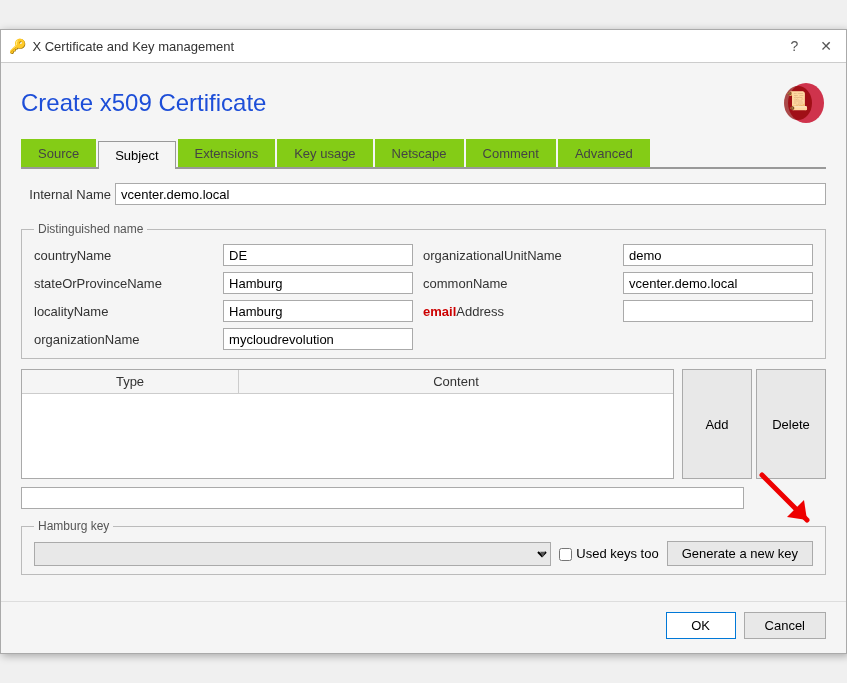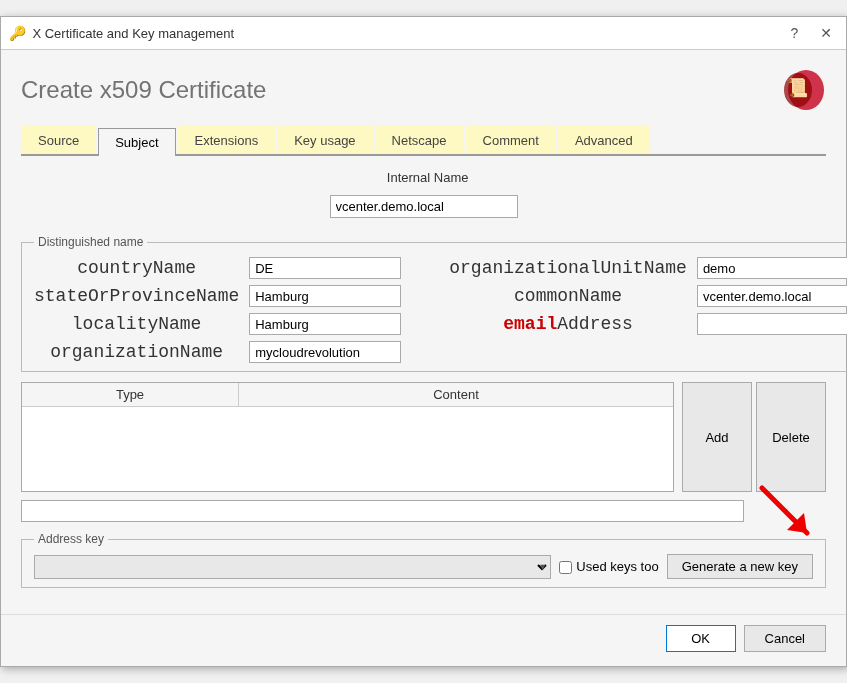--- a/index.html
+++ b/index.html
@@ -51,61 +51,60 @@
       color: #555;
       padding: 2px 6px;
     }
 
     .window-body {
       padding: 16px 20px;
     }
     .page-title {
       font-size: 24px;
       font-weight: 300;
-      color: #737373;
+      color: #1d4ed8;
       margin-bottom: 12px;
       display: flex;
       align-items: center;
       justify-content: space-between;
     }
 
     
     .tabs {
       display: flex;
       border-bottom: 2px solid #999;
       margin-bottom: 14px;
     }
     .tab {
       padding: 6px 16px;
       cursor: pointer;
       border: 1px solid transparent;
       border-bottom: none;
-      background: #fef9c3;
+      background: #84cc16;
       color: #444;
       margin-right: 2px;
       font-size: 13px;
     }
     .tab.active {
       background: #f5f5f5;
       border-color: #999;
       border-bottom-color: #f5f5f5;
       color: #000;
       font-weight: 500;
       position: relative;
       bottom: -2px;
       z-index: 1;
     }
 
     
     .form-row {
       display: flex;
       align-items: center;
       margin-bottom: 17px;
-      gap: 10px;
-      flex-direction: column;
+      gap: 4px;
     }
     .form-label {
       color: #333;
       min-width: 90px;
       text-align: right;
     }
     .form-input {
       border: 1px solid #aaa;
       padding: 3px 5px;
       font-size: 13px;
@@ -116,31 +115,30 @@
       flex: 1;
     }
     .dn-grid {
       display: grid;
       grid-template-columns: auto 190px auto 190px;
       gap: 6px 10px;
       align-items: center;
     }
     .dn-label {
       color: #333;
-      font-size: 18px;
-      text-align: center;
-      font-family: Liberation Mono, monospace;
+      font-size: 13px;
+      text-align: left;
     }
     .dn-input {
       border: 1px solid #aaa;
       padding: 2px 5px;
       font-size: 13px;
       background: #fff;
       height: 22px;
-      width: 152px;
+      width: 190px;
     }
 
     
     .table-area {
       display: flex;
       gap: 8px;
       margin-bottom: 8px;
     }
     .table-container {
       flex: 1;
@@ -343,21 +341,21 @@
         <button class="btn">Add</button>
         <button class="btn">Delete</button>
       </div>
     </div>
 
     <div style="display:flex;margin-bottom:10px;">
       <input class="form-input" style="flex: 1 1 0%; margin-right: 82px;" type="text">
     </div>
 
     <fieldset style="position:relative;">
-      <legend>Address key</legend>
+      <legend>Hamburg key</legend>
       <div class="private-key-row">
         <div class="key-select-wrapper">
           <select>
             <option value=""></option>
           </select>
         </div>
         <div class="checkbox-group">
           <input type="checkbox" style="">
           <label>Used keys too</label>
         </div>

